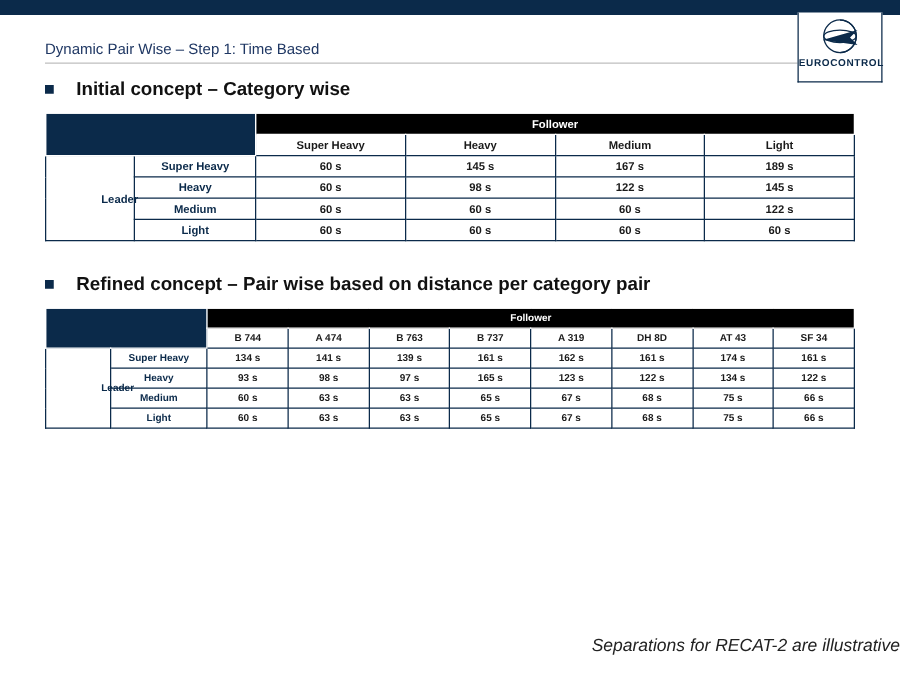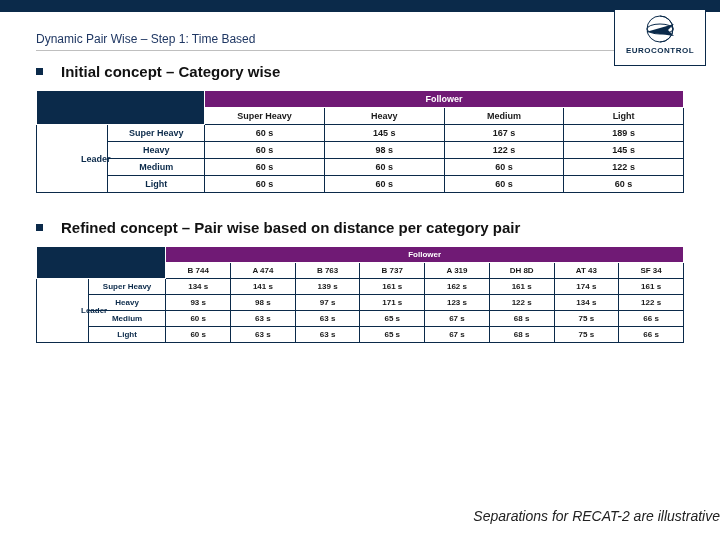--- a/index.html
+++ b/index.html
@@ -11,21 +11,21 @@
     background: #fff;
     color: #1a1a1a;
     position: relative;
     overflow: hidden;
   }
   .topbar { height: 12px; background: #0b2a4a; width: 100%; }
   .logo {
     position: absolute;
     top: 10px;
     right: 14px;
-    width: 92px;
+    width: 68px;
     height: 56px;
     background: #fff;
     border-left: 1px solid #0b2a4a;
     border-right: 1px solid #0b2a4a;
     border-bottom: 1px solid #0b2a4a;
     text-align: center;
     font-size: 8px;
     color: #0b2a4a;
     font-weight: bold;
     letter-spacing: .5px;
@@ -54,21 +54,21 @@
   .tbl1 { margin-bottom: 26px; }
   th, td {
     border: 1px solid #0b2a4a;
     padding: 3px 2px;
     font-size: 9px;
     text-align: center;
     font-weight: 700;
     background: #fff;
   }
   th.dark, td.dark {
-    background: #701a75;
+    background: #000000;
     color: #fff;
     border: 1px solid #fff;
   }
   .corner { background: #0b2a4a; border: 1px solid #fff; }
   td.rowhead {
     font-weight: 700;
     color: #0b2a4a;
   }
   .leader-cell {
     font-weight: 700;
@@ -208,21 +208,21 @@
       <td>162 s</td>
       <td>161 s</td>
       <td>174 s</td>
       <td>161 s</td>
     </tr>
     <tr>
       <td class="rowhead">Heavy</td>
       <td>93 s</td>
       <td>98 s</td>
       <td>97 s</td>
-      <td>171 s</td>
+      <td>165 s</td>
       <td>123 s</td>
       <td>122 s</td>
       <td>134 s</td>
       <td>122 s</td>
     </tr>
     <tr>
       <td class="rowhead">Medium</td>
       <td>60 s</td>
       <td>63 s</td>
       <td>63 s</td>

